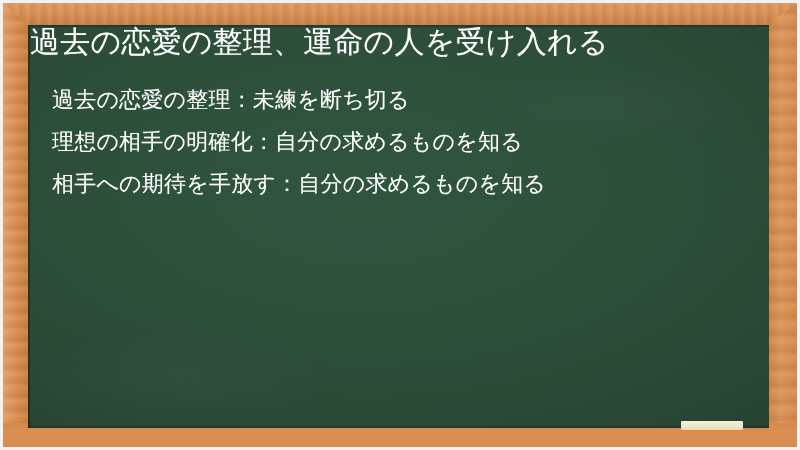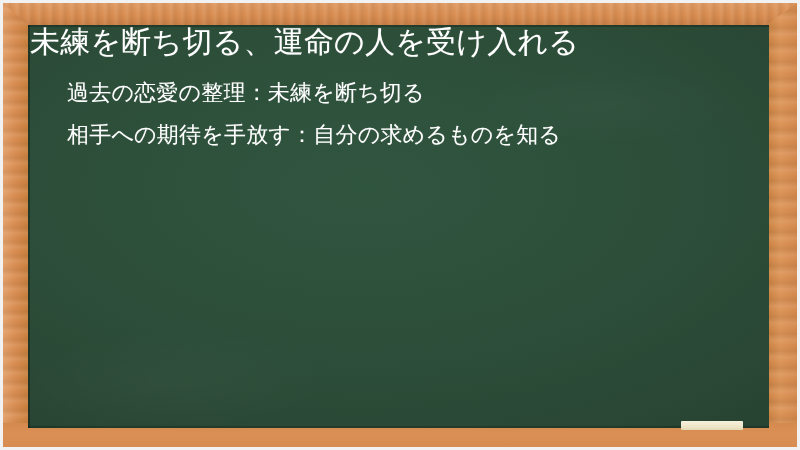--- a/index.html
+++ b/index.html
@@ -129,22 +129,22 @@
     line-height: 1.36;
     font-weight: 400;
     color: #ffffff;
     letter-spacing: 0.2px;
     text-shadow: 0 0 1px rgba(255,255,255,0.32);
     white-space: normal;
   }
 
   .bullets {
     list-style: none;
-    margin-top: 13px;
-    padding-left: 37px;
+    margin-top: 20px;
+    padding-left: 22px;
   }
 
   .bullets li {
     font-size: 22px;
     line-height: 1.5;
     color: #ffffff;
     letter-spacing: 0.2px;
     margin-bottom: 9px;
     text-shadow: 0 0 1px rgba(255,255,255,0.26);
   }
@@ -177,22 +177,23 @@
       <div class="board-edge-left"></div>
       <div class="board-edge-bottom"></div>
     </div>
 
     <div class="chalk"></div>
 
   </div>
 
   <div class="content">
 
-    <h1 class="title">未練を断ち切る、運命の人を受け入れる</h1>
+    <h1 class="title">過去の恋愛の整理、運命の人を受け入れる</h1>
 
     <ul class="bullets">
       <li>過去の恋愛の整理：未練を断ち切る</li>
+      <li>理想の相手の明確化：自分の求めるものを知る</li>
       <li>相手への期待を手放す：自分の求めるものを知る</li>
     </ul>
 
   </div>
 
 </div>
 
 </body></html>

